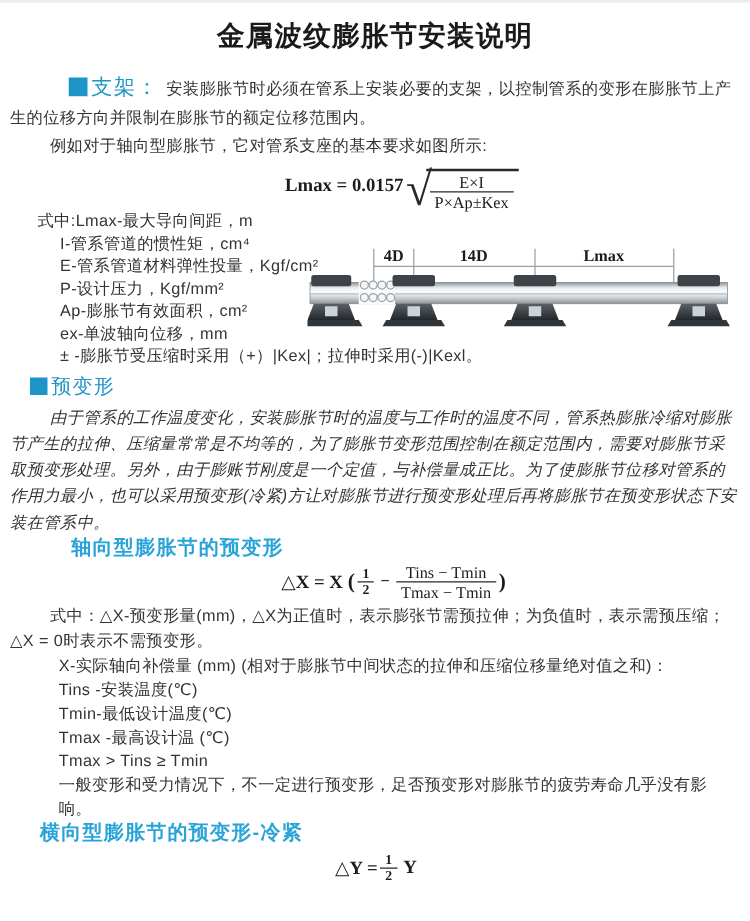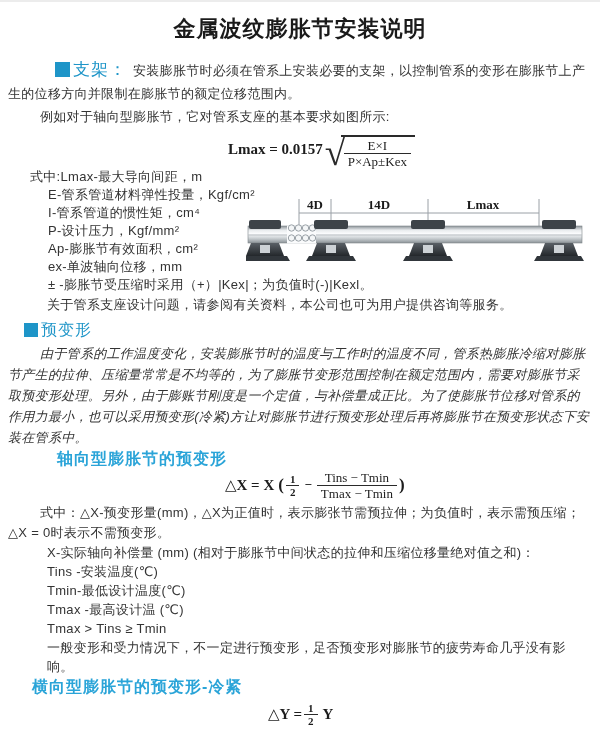--- a/index.html
+++ b/index.html
@@ -157,29 +157,28 @@
     <span class="rootbox">
       <span class="frac">
         <span class="num">E×I</span>
         <span class="den">P×Ap±Kex</span>
       </span>
     </span>
   </div>
 
   <div class="where-list">
     <div class="wl">式中:Lmax-最大导向间距，m</div>
+    <div class="wl ind">I-管系管道的惯性矩，cm⁴</div>
     <div class="wl ind">E-管系管道材料弹性投量，Kgf/cm²</div>
-    <div class="wl ind">I-管系管道的惯性矩，cm⁴</div>
     <div class="wl ind">P-设计压力，Kgf/mm²</div>
     <div class="wl ind">Ap-膨胀节有效面积，cm²</div>
     <div class="wl ind">ex-单波轴向位移，mm</div>
-    <div class="wl ind">± -膨胀节受压缩时采用（+）|Kex|；为负值时(-)|Kexl。</div>
-  </div>
-
-  <p class="note1">关于管系支座设计问题，请参阅有关资料，本公司也可为用户提供咨询等服务。</p>
+    <div class="wl ind">± -膨胀节受压缩时采用（+）|Kex|；拉伸时采用(-)|Kexl。</div>
+  </div>
+
 
   <h2 class="sec2"><span class="sq small"></span><span>预变形</span></h2>
 
   <p class="prestrain-para">由于管系的工作温度变化，安装膨胀节时的温度与工作时的温度不同，管系热膨胀冷缩对膨胀节产生的拉伸、压缩量常常是不均等的，为了膨胀节变形范围控制在额定范围内，需要对膨胀节采取预变形处理。另外，由于膨账节刚度是一个定值，与补偿量成正比。为了使膨胀节位移对管系的作用力最小，也可以采用预变形(冷紧)方让对膨胀节进行预变形处理后再将膨胀节在预变形状态下安装在管系中。</p>
 
   <h3 class="subhead">轴向型膨胀节的预变形</h3>
 
   <div class="formula formula2">
     <span class="flhs">△X = X</span>
     <span class="paren">(</span>

